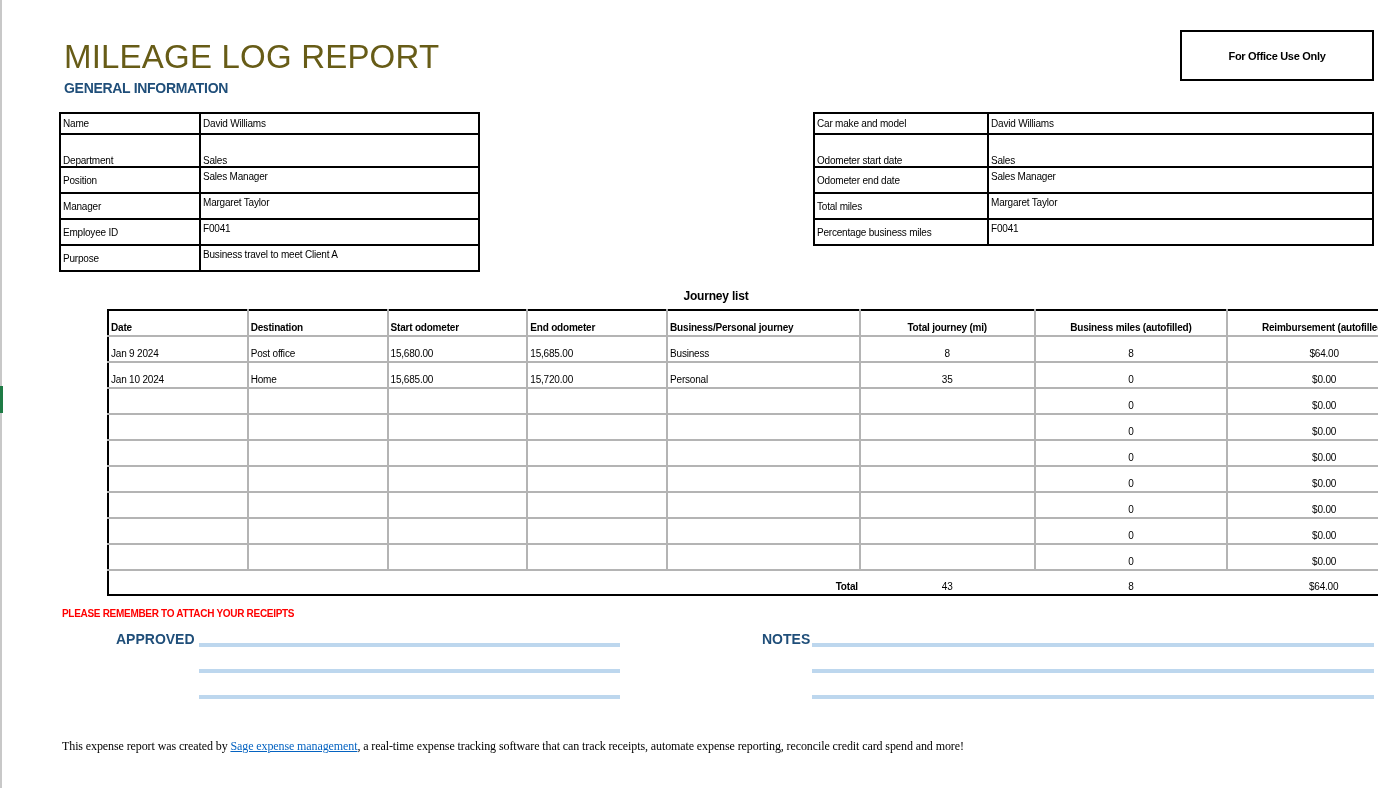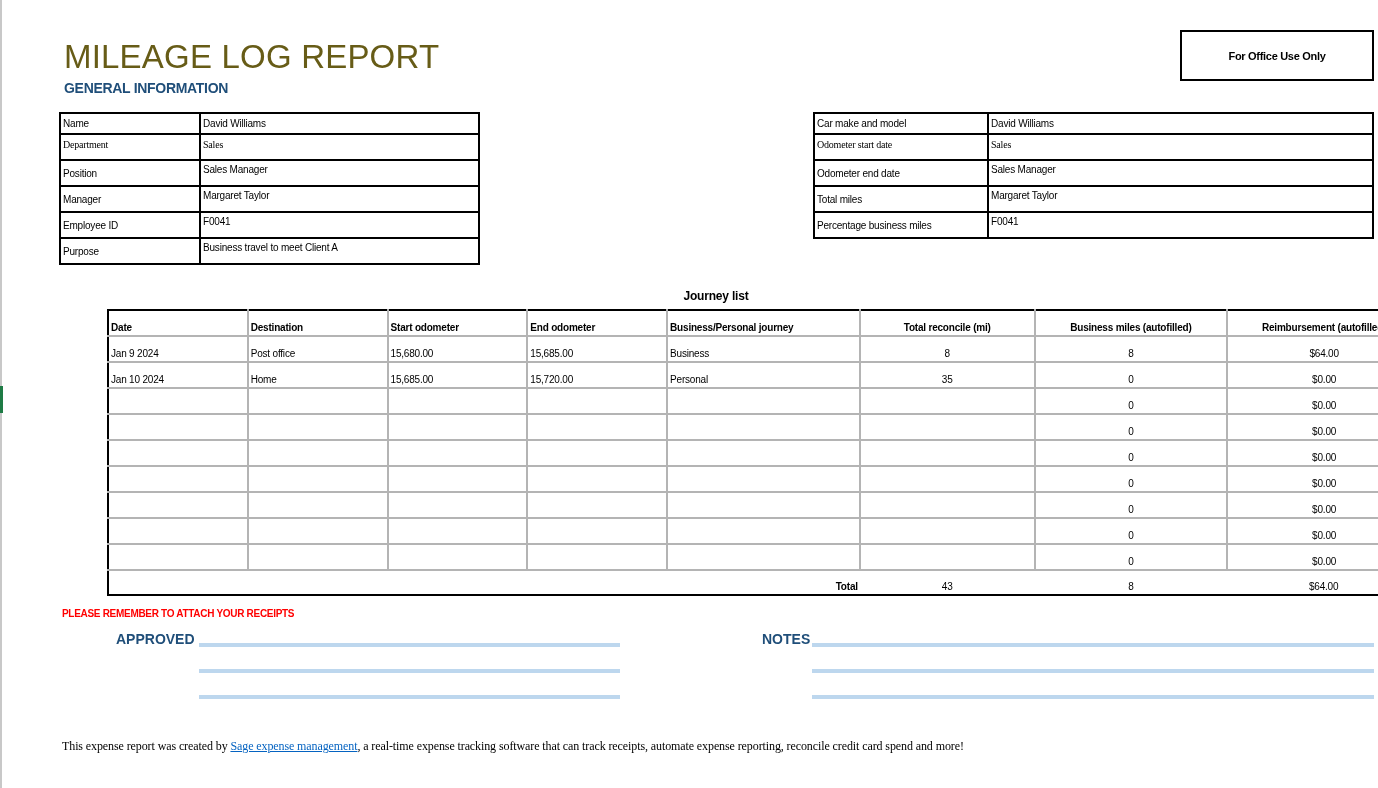--- a/index.html
+++ b/index.html
@@ -11,21 +11,21 @@
   .title { position: absolute; left: 64px; top: 38px; font-size: 33px; color: #675c17; letter-spacing: 0.2px; }
   .subtitle { position: absolute; left: 64px; top: 80px; font-size: 14px; font-weight: bold; color: #1f4e79; letter-spacing: -0.3px; }
 
   .office-box { position: absolute; left: 1180px; top: 30px; width: 194px; height: 51px; border: 2px solid #000; display: flex; align-items: center; justify-content: center; font-size: 11px; font-weight: bold; letter-spacing: -0.3px; }
 
   .info-table { position: absolute; border-collapse: collapse; font-size: 10px; letter-spacing: -0.2px; }
   .info-table td { border: 2px solid #000; padding: 0 2px; vertical-align: top; }
   .info-left { left: 59px; top: 112px; width: 421px; border-radius: 32px; }
   .info-right { left: 813px; top: 112px; width: 561px; }
   .info-table tr.r1 td { height: 21px; padding-top: 4px; }
-  .info-table tr.r2 td { height: 26px; padding-top: 4px; font-family: Liberation Serif, serif; }
+  .info-table tr.r2 td { height: 26px; padding-top: 20px; }
   .info-table tr.r3 td, .info-table tr.r4 td, .info-table tr.r5 td, .info-table tr.r6 td { height: 26px; }
   .info-table tr.r3 td.k, .info-table tr.r4 td.k, .info-table tr.r5 td.k, .info-table tr.r6 td.k { padding-top: 7px; }
   .info-table tr.r3 td.v, .info-table tr.r4 td.v, .info-table tr.r5 td.v, .info-table tr.r6 td.v { padding-top: 3px; }
 
   .journey-title { position: absolute; left: 619px; width: 194px; top: 289px; text-align: center; font-size: 12px; font-weight: bold; letter-spacing: -0.2px; }
 
   .journey { position: absolute; left: 59px; top: 309px; width: 1315px; border-collapse: collapse; font-size: 10px; letter-spacing: -0.2px; border: 2px solid #000; margin-left: 48px; }
   .journey th, .journey td { border: 2px solid #b4b4b4; height: 26px; padding: 0 2px; vertical-align: bottom; padding-bottom: 2px; font-weight: normal; }
   .journey th { font-weight: bold; text-align: left; }
   .journey th.c, .journey td.c { text-align: center; }
@@ -133,21 +133,21 @@
       <col style="width:193px">
       <col style="width:194px">
   </colgroup>
   <thead>
     <tr>
       <th>Date</th>
       <th>Destination</th>
       <th>Start odometer</th>
       <th>End odometer</th>
       <th>Business/Personal journey</th>
-      <th class="c">Total reconcile (mi)</th>
+      <th class="c">Total journey (mi)</th>
       <th class="c">Business miles (autofilled)</th>
       <th class="c">Reimbursement (autofilled)</th>
     </tr>
   </thead>
   <tbody>
     <tr>
       <td>Jan 9 2024</td>
       <td>Post office</td>
       <td>15,680.00</td>
       <td>15,685.00</td>

